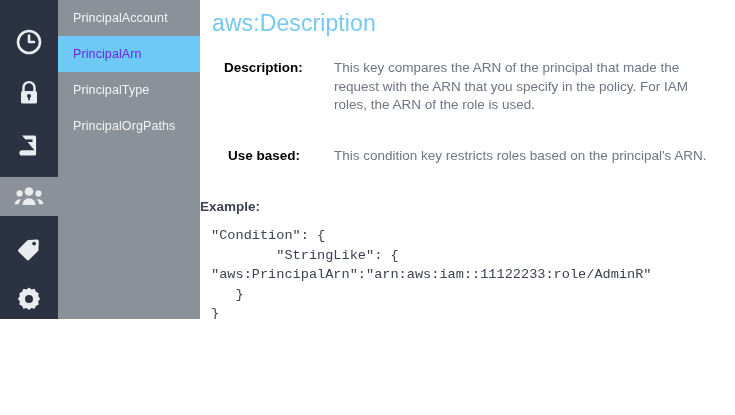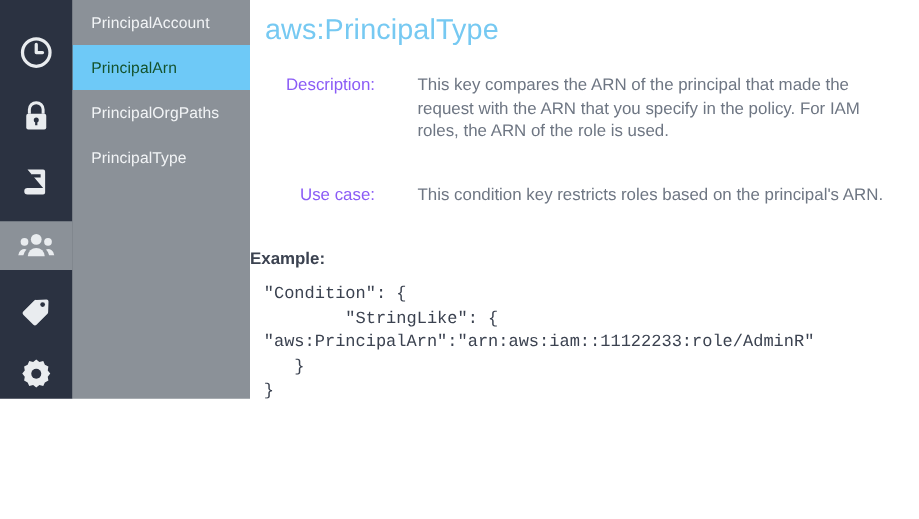--- a/index.html
+++ b/index.html
@@ -60,21 +60,21 @@
     padding-left: 15px;
     color: #f2f4f6;
     font-size: 12.5px;
     letter-spacing: 0.1px;
     white-space: nowrap;
     overflow: hidden;
     box-sizing: border-box;
   }
   .list-item.selected {
     background: #6ec9f7;
-    color: #14532d;
+    color: #6d28d9;
   }
 
   
   .content {
     flex: 1;
     background: #ffffff;
     position: relative;
     overflow: hidden;
   }
   .page-title {
@@ -88,23 +88,23 @@
 
   .field-row {
     display: flex;
     align-items: flex-start;
     margin-top: 0;
   }
   .field-label {
     width: 100px;
     min-width: 100px;
     text-align: right;
-    color: #8b5cf6;
+    color: #000000;
     font-size: 13.5px;
-    font-weight: normal;
+    font-weight: bold;
     line-height: 18.5px;
     padding-left: 24px;
     box-sizing: border-box;
   }
   .field-value {
     color: #6e7683;
     font-size: 13.5px;
     line-height: 18.5px;
     padding-left: 2px;
     padding-right: 14px;
@@ -197,35 +197,35 @@
           <circle cx="14" cy="14" r="4" fill="#2b3241"></circle>
         </svg>
       </span>
     </div>
 
   </div>
 
   <div class="list-panel">
     <div class="list-item">PrincipalAccount</div>
     <div class="list-item selected">PrincipalArn</div>
+    <div class="list-item">PrincipalType</div>
     <div class="list-item">PrincipalOrgPaths</div>
-    <div class="list-item">PrincipalType</div>
   </div>
 
   <div class="content">
 
-    <h1 class="page-title">aws:PrincipalType</h1>
+    <h1 class="page-title">aws:Description</h1>
 
     <div class="field-row row-description">
       <div class="field-label">Description:</div>
       <div class="field-value">This key compares the ARN of the principal that made the request with the ARN that you specify in the policy. For IAM roles, the ARN of the role is used.</div>
     </div>
 
     <div class="field-row row-usecase">
-      <div class="field-label">Use case:</div>
+      <div class="field-label">Use based:</div>
       <div class="field-value">This condition key restricts roles based on the principal's ARN.</div>
     </div>
 
     <div class="example-label">Example:</div>
 
     <pre class="code-block">"Condition": {
         "StringLike": {
 "aws:PrincipalArn":"arn:aws:iam::11122233:role/AdminR"
    }
 }</pre>

